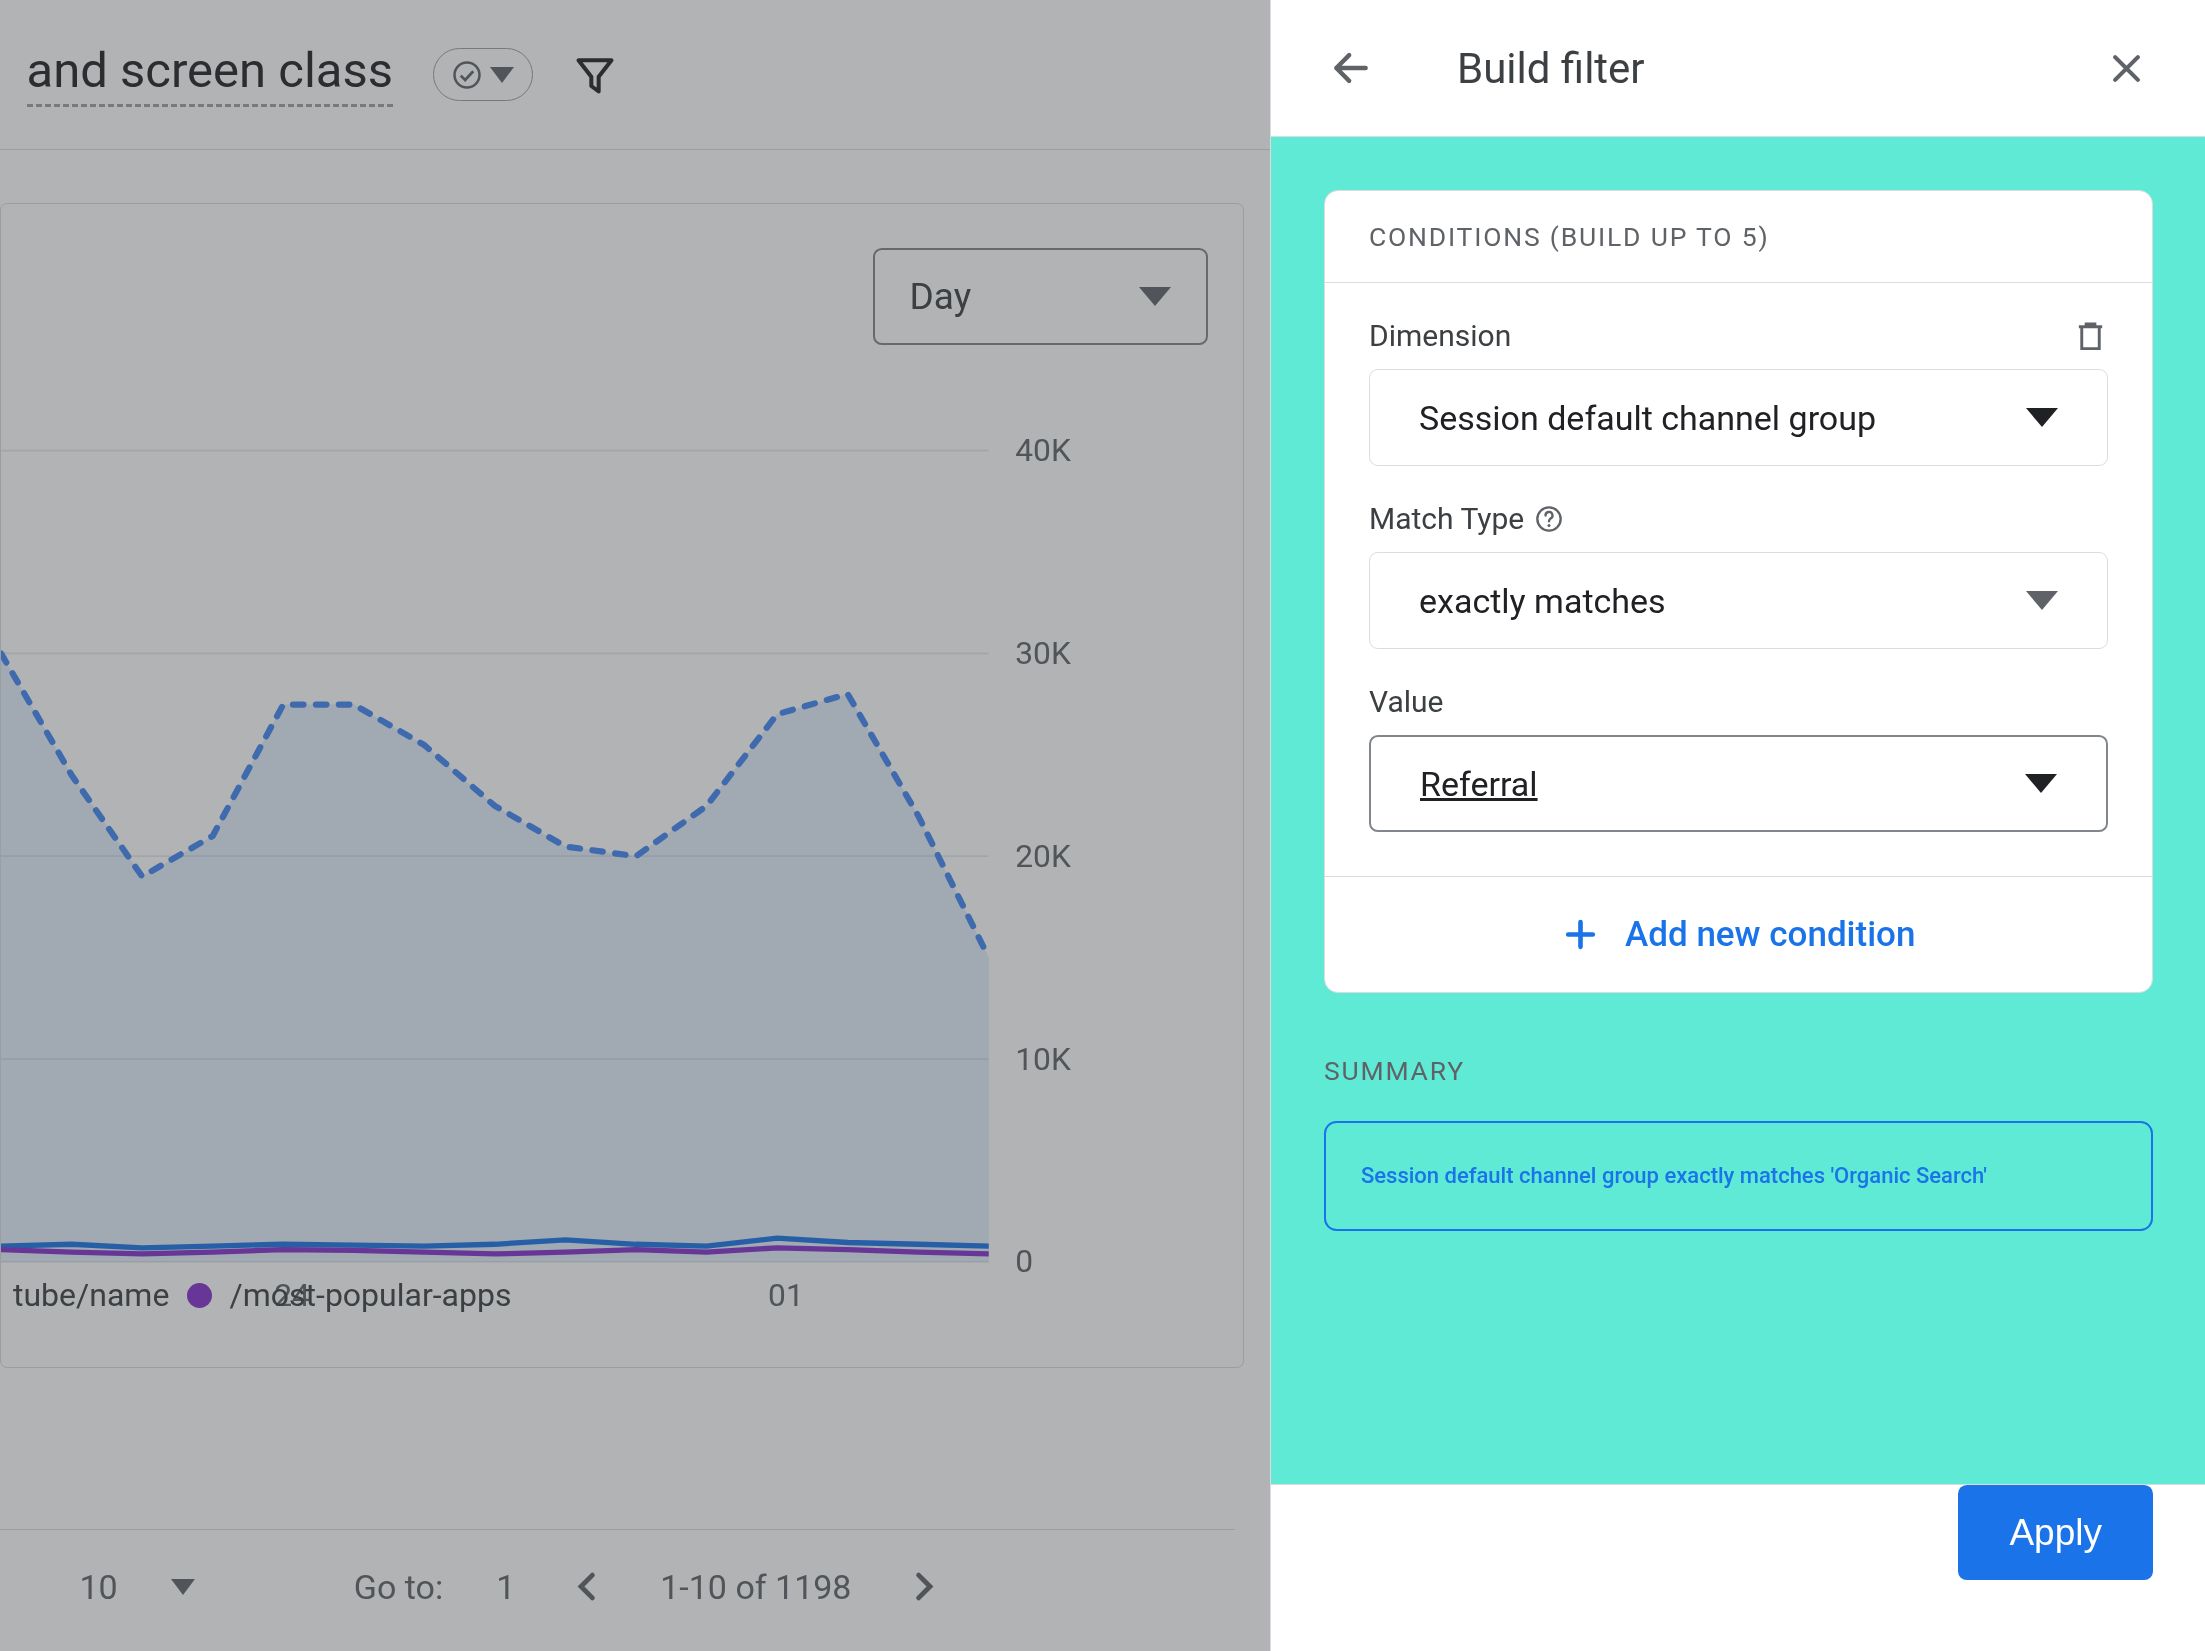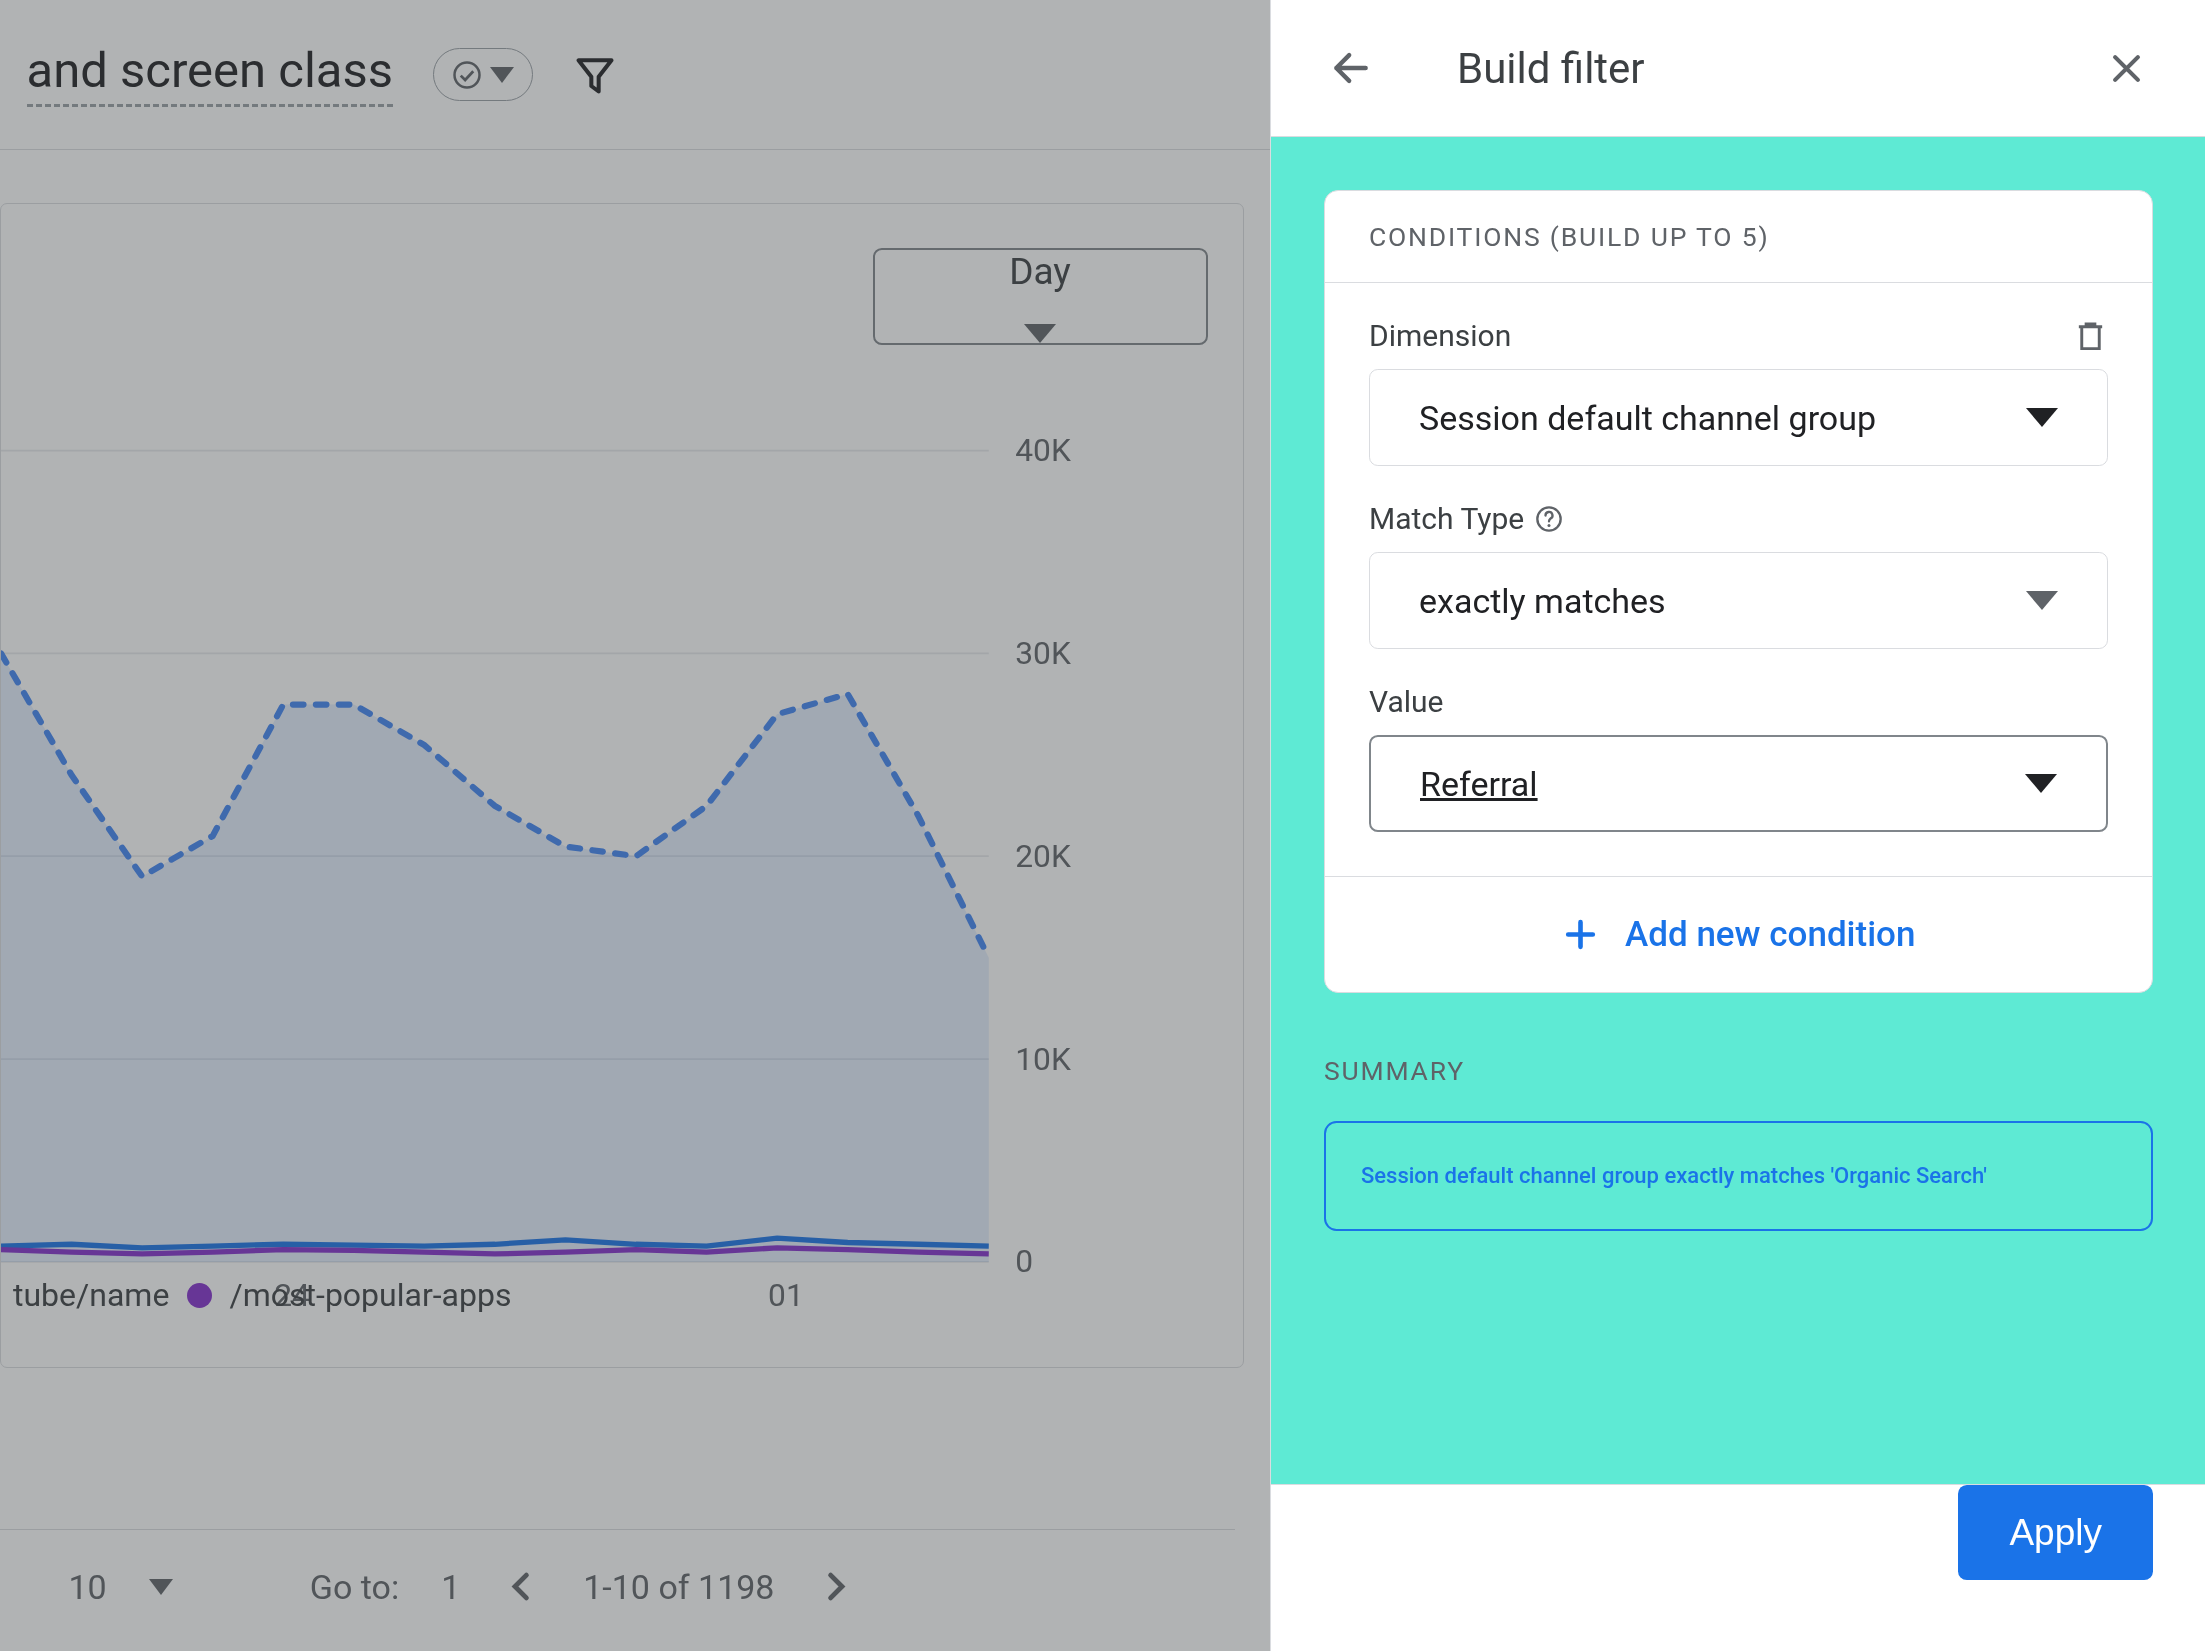--- a/index.html
+++ b/index.html
@@ -60,21 +60,20 @@
     width: 335px;
     height: 97px;
     border: 2.6px solid #80868b;
     border-radius: 8.8px;
     display: flex;
     align-items: center;
     justify-content: space-between;
     padding: 0 35px;
     font-size: 37px;
     color: #3c4043;
-    flex-direction: column;
   }
   .chart-svg { position: absolute; left: 0; top: 176px; width: 1270px; height: 926px; }
   .legend {
     position: absolute;
     left: 12px;
     bottom: 53px;
     display: flex;
     align-items: center;
     gap: 17.6px;
     font-size: 32px;
@@ -85,21 +84,21 @@
   .pager {
     position: absolute;
     bottom: 35px;
     left: 0;
     right: 35px;
     height: 88px;
     border-top: 0.9px solid #dadce0;
     padding-top: 26.5px;
     display: flex;
     align-items: center;
-    gap: 42px;
+    gap: 53px;
     font-size: 34px;
     color: #5f6368;
   }
   .pager .spacer { flex: 0 0 26.5px; }
 
   
   .panel {
     flex: 1;
     height: 100%;
     background: #5eead4;

